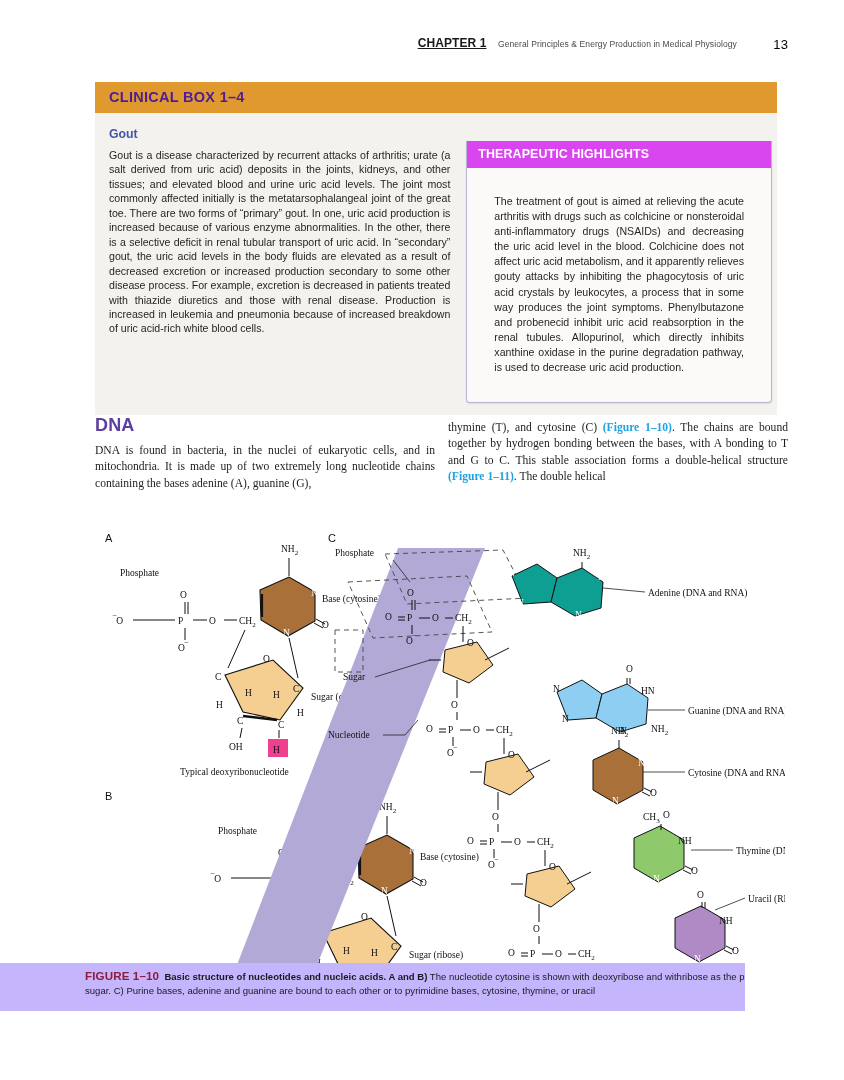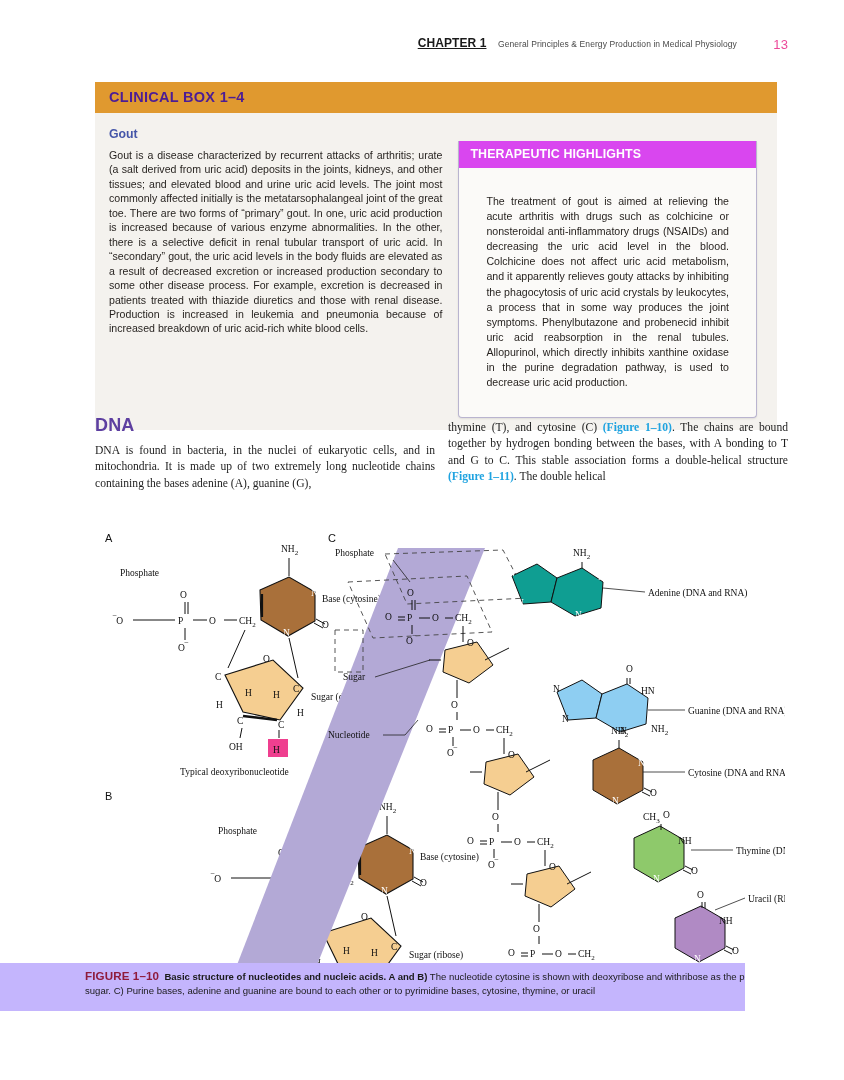--- a/index.html
+++ b/index.html
@@ -13,33 +13,33 @@
   }
 
   
   .runhead {
     position: absolute; left: 0; top: 36px; width: 844px;
     text-align: right; padding-right: 56px;
     font-size: 8.5px; color: #3c3c3c; letter-spacing: .01em;
   }
   .runhead .chap { font-weight: bold; color: #1a1a1a; font-size: 12px; text-decoration: underline; }
   .runhead .ttl  { margin-left: 9px; color: #4a4a4a; }
-  .runhead .pg   { display:inline-block; margin-left: 34px; font-size: 13px; color:#ec4899; font-weight: 500; vertical-align: -2px;}
+  .runhead .pg   { display:inline-block; margin-left: 34px; font-size: 13px; color:#000000; font-weight: 500; vertical-align: -2px;}
 
   
   .cbox {
     position: absolute; left: 95px; top: 82px; width: 682px;
   }
   .cbox-title {
     background: #e0992f; color: #4c1d95;
     font-size: 14.5px; font-weight: bold; letter-spacing: .02em;
     padding: 7px 0 8px 14px;
   }
   .cbox-body {
-    background: #f4f2ee; padding: 14px 20px 12px 14px;
+    background: #f4f2ee; padding: 14px 5px 12px 14px;
     display: flex; gap: 16px; min-height: 262px;
   }
   .cbox-left { width: 344px; }
   .gout-h {
     color: #4455a8; font-weight: bold; font-size: 12.3px;
     margin: 0 0 7px 0;
   }
   .gout-p {
     font-size: 10.6px; line-height: 14.45px; color: #231f1c;
     text-align: justify; margin: 0; hyphens: none;

